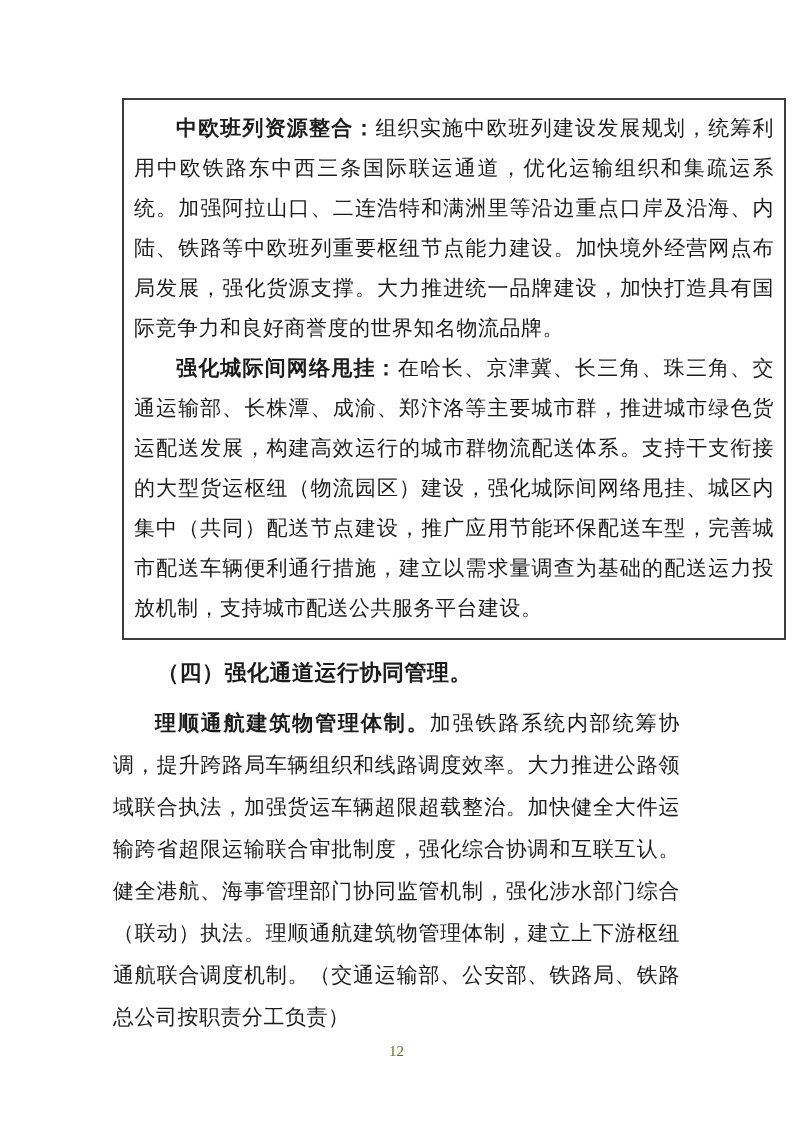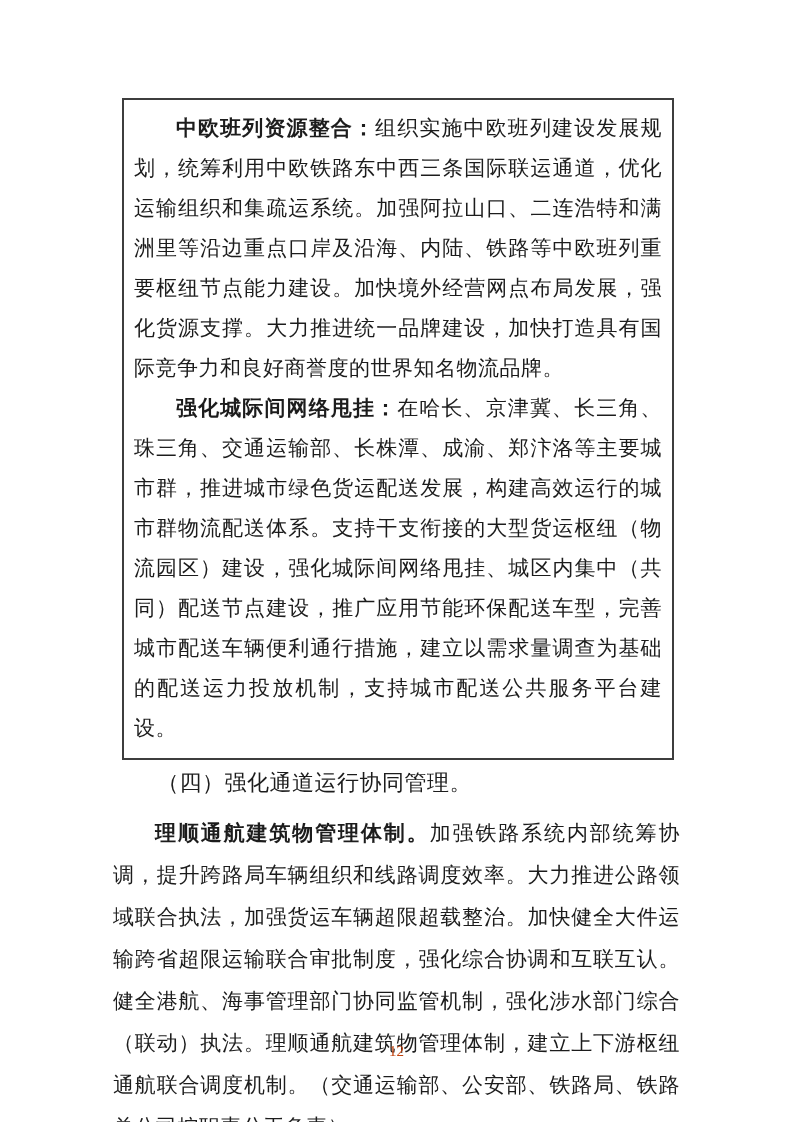--- a/index.html
+++ b/index.html
@@ -15,59 +15,59 @@
     background: #ffffff;
     overflow: hidden;
   }
   .content {
     position: absolute;
     left: 113px;
     top: 98px;
     width: 567px;
   }
   .callout-box {
-    width: 552px;
+    width: 664px;
     margin-left: 9px;
     border: 2px solid #3d3d3d;
     padding: 8px 10px 10px 10px;
   }
   .box-para {
     font-size: 21px;
     line-height: 40px;
     text-align: justify;
     text-indent: 2em;
     letter-spacing: 0.5px;
   }
   .lead {
     font-weight: bold;
   }
   .section-heading {
-    margin-top: 8px;
+    margin-top: 18px;
     padding-left: 2em;
     font-size: 22px;
-    font-weight: normal;
+    font-weight: bold;
     line-height: 30px;
     letter-spacing: 0.5px;
   }
   .body-para {
     margin-top: 14px;
     font-size: 21px;
     line-height: 42px;
     text-align: justify;
     text-indent: 2em;
     letter-spacing: 0.5px;
   }
   .page-number {
     position: absolute;
     left: 0;
     right: 0;
     bottom: 62px;
     text-align: center;
     font-size: 15px;
-    color: #c2410c;
+    color: #4d7c0f;
   }
 </style>
 </head>
 <body>
 
 <div class="page">
   <div class="content">
 
     <div class="callout-box">
       <p class="box-para"><span class="lead">中欧班列资源整合：</span><span>组织实施中欧班列建设发展规划，统筹利用中欧铁路东中西三条国际联运通道，优化运输组织和集疏运系统。加强阿拉山口、二连浩特和满洲里等沿边重点口岸及沿海、内陆、铁路等中欧班列重要枢纽节点能力建设。加快境外经营网点布局发展，强化货源支撑。大力推进统一品牌建设，加快打造具有国际竞争力和良好商誉度的世界知名物流品牌。</span></p>

